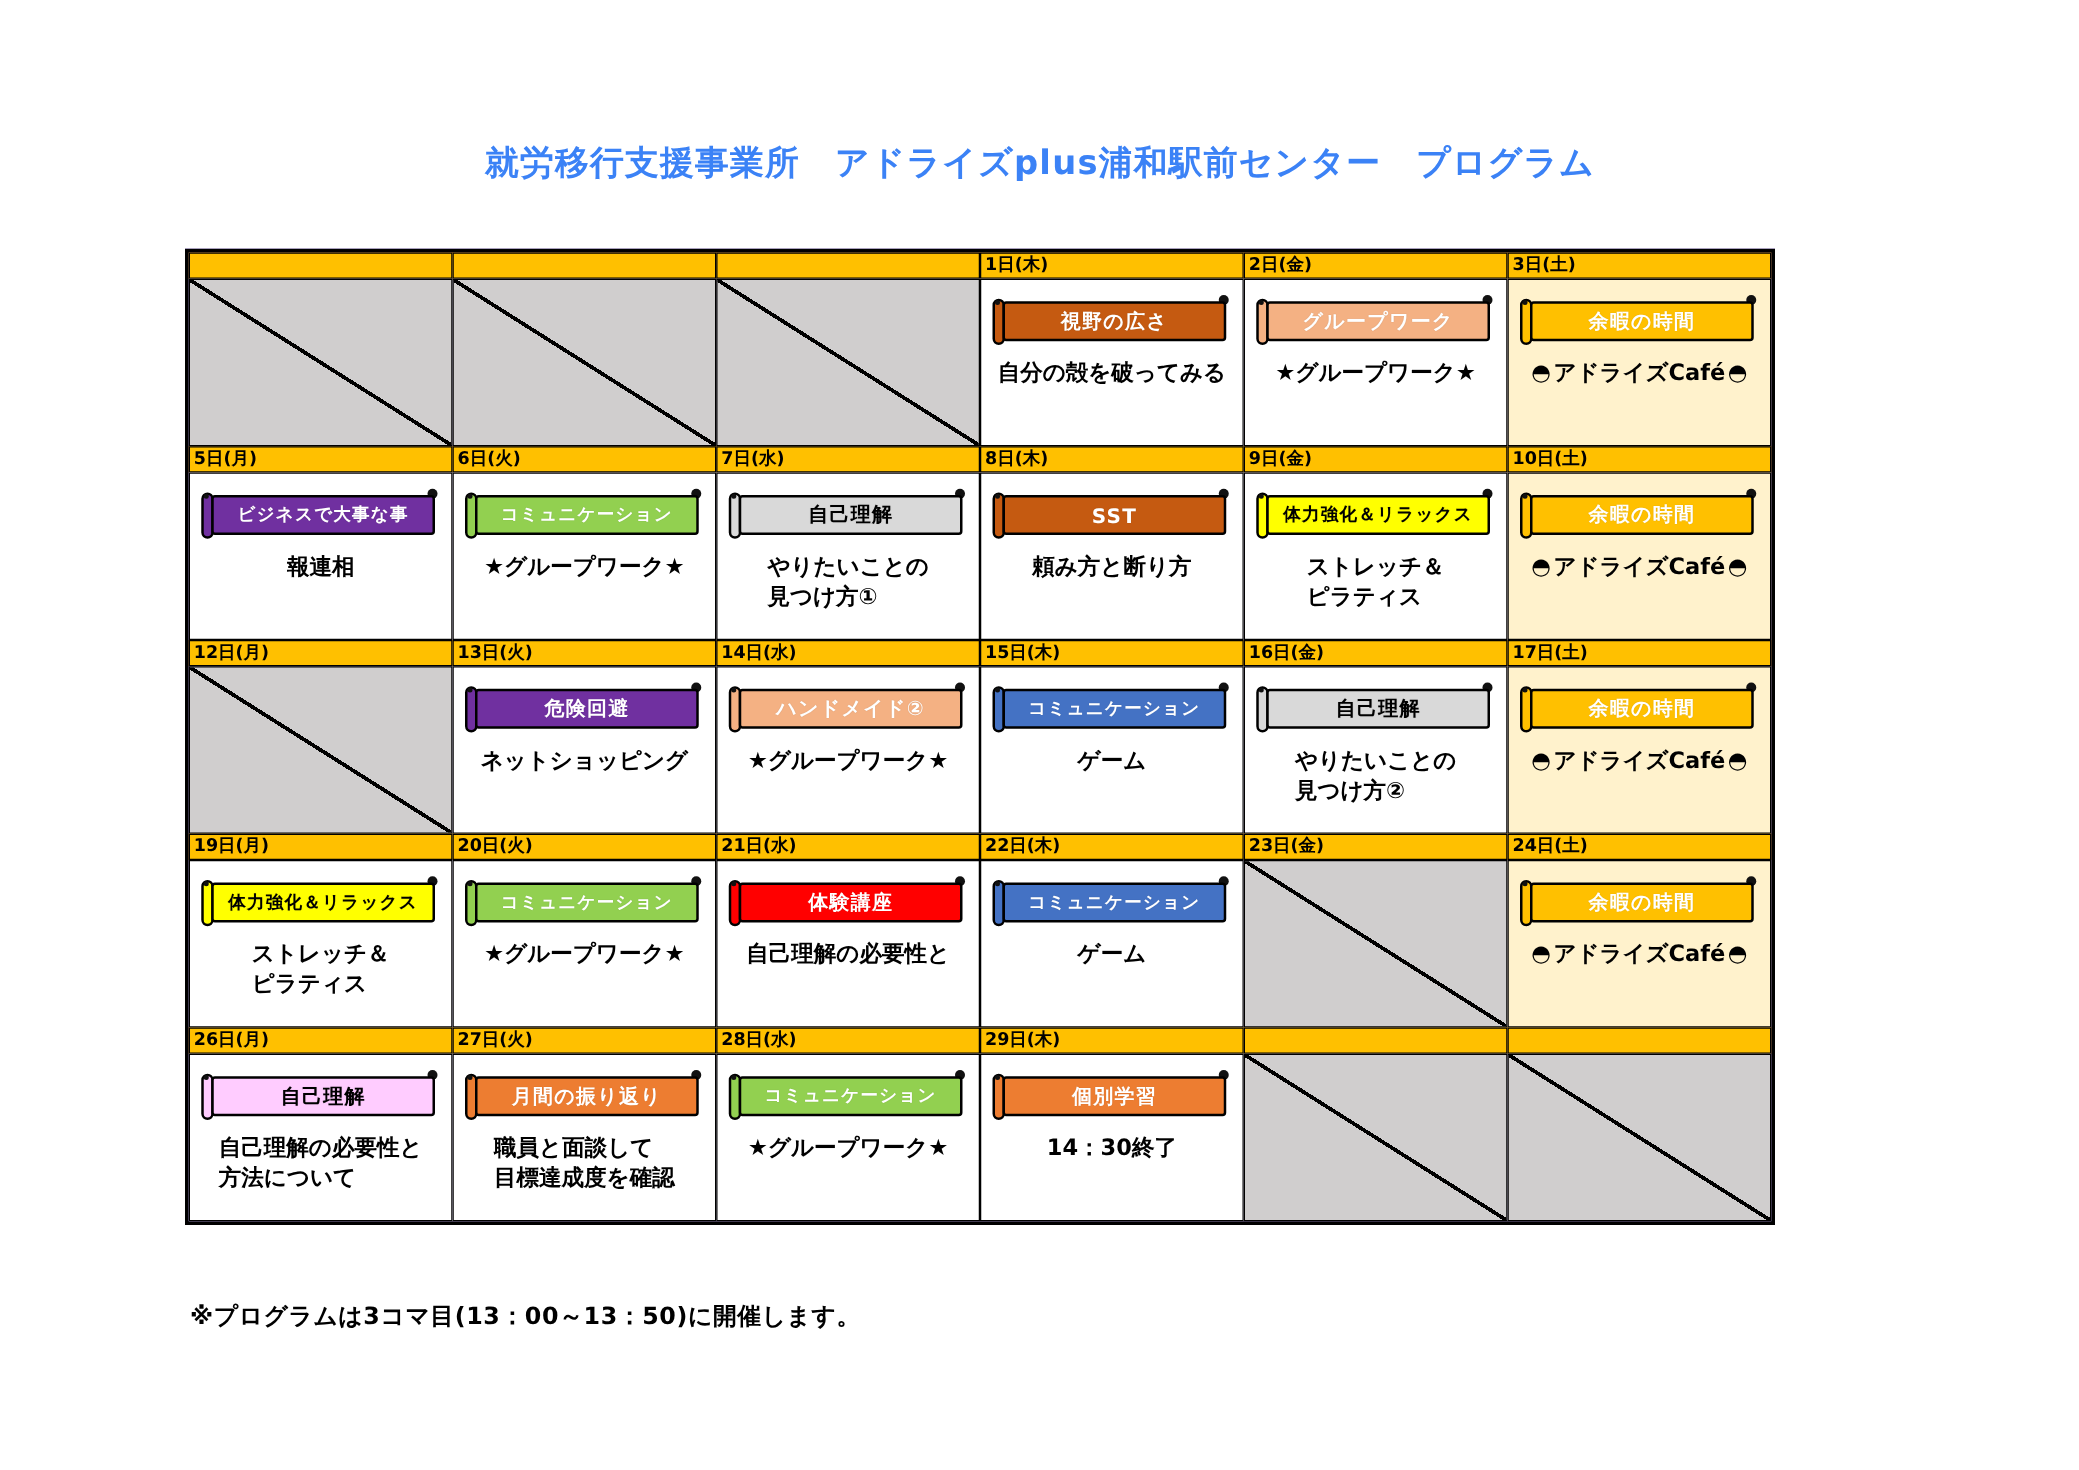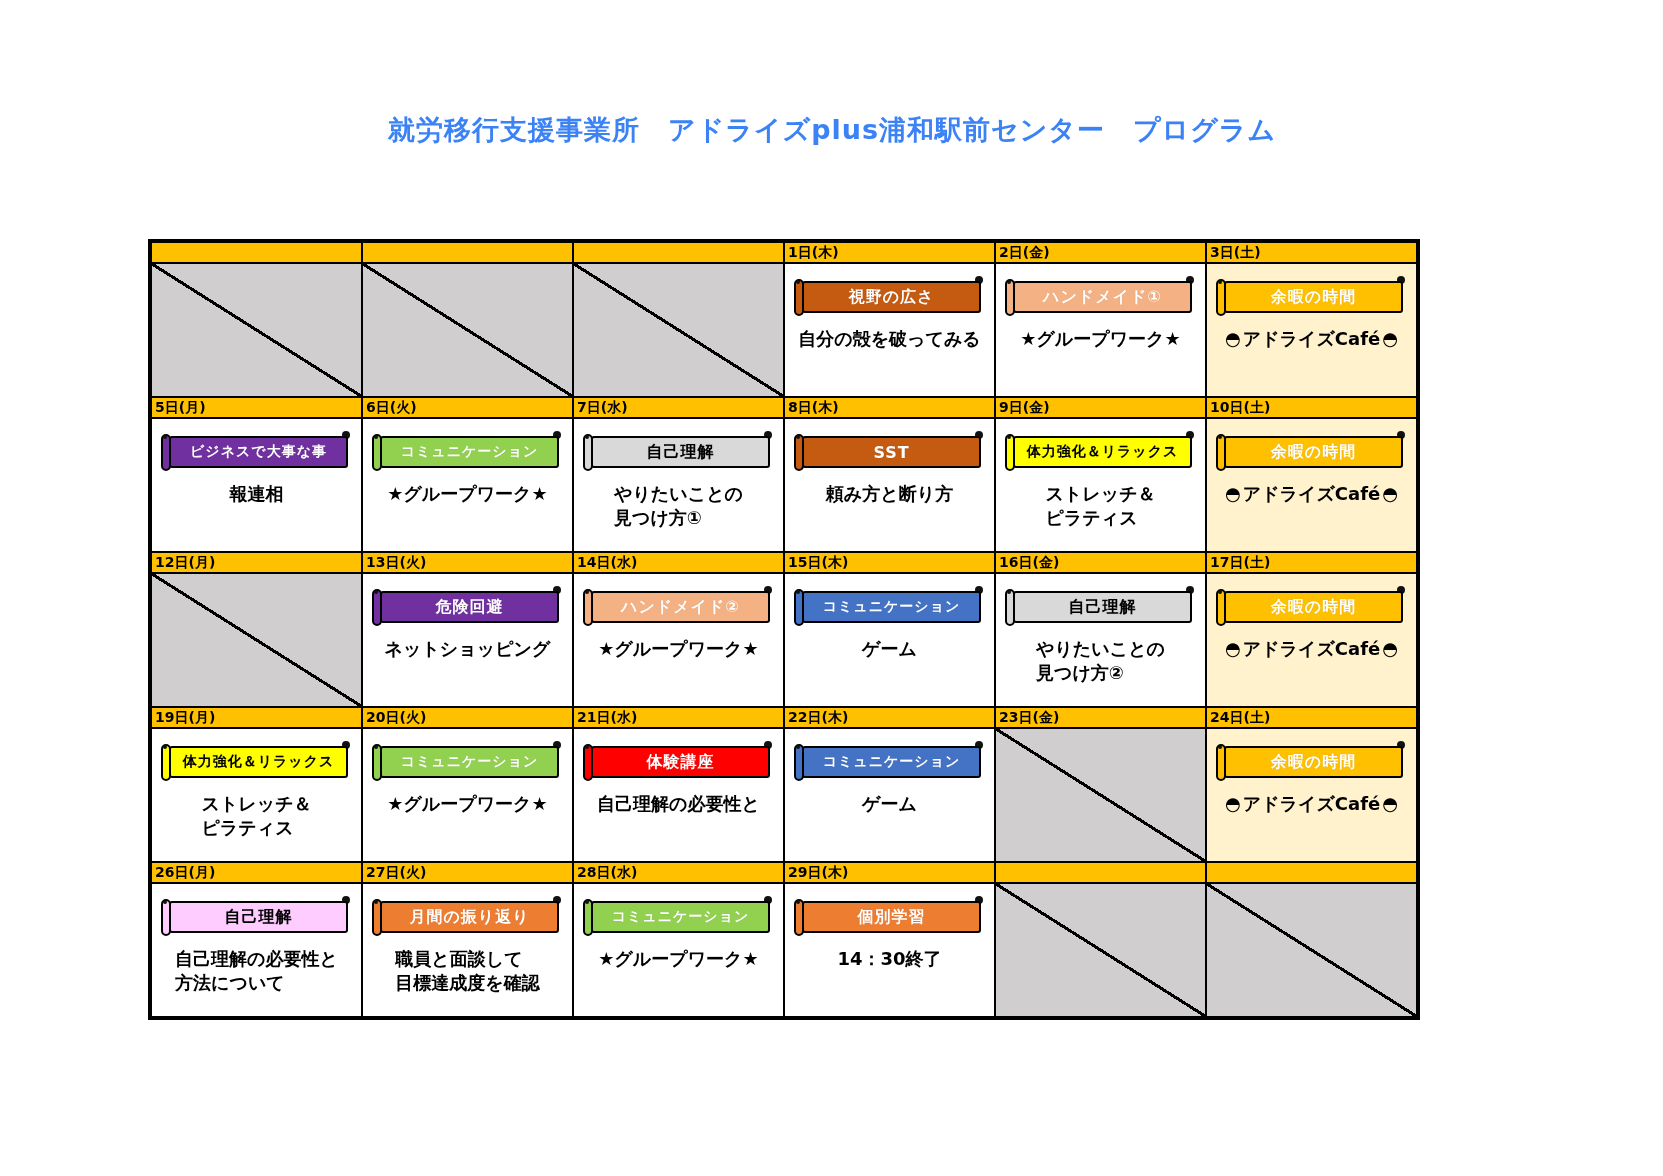--- a/index.html
+++ b/index.html
@@ -20,21 +20,21 @@
   }
   .title {
     position: absolute; left: 388px; top: 112px;
     font-size: 27px; font-weight: bold; color: #3b82f6;
     letter-spacing: 1px; white-space: nowrap;
   }
 
   
   .calendar {
     position: absolute; left: 148px; top: 199px; width: 1272px;
-    border: 3px solid #000; background: #8b5cf6; margin-top: 40px;
+    border: 3px solid #000; background: #8b5cf6;
   }
   .row { display: grid; grid-template-columns: repeat(6, 1fr); }
   .hcell {
     height: 21px; background: #FFC000;
     border: 1px solid #000;
     font-size: 14px; font-weight: bold; color: #000;
     line-height: 19px; padding-left: 3px; overflow: hidden; white-space: nowrap;
   }
   .cell {
     height: 134px; border: 1px solid #000; background: #ffffff;
@@ -113,21 +113,21 @@
               <span class="rlabel sz-l">視野の広さ</span>
             </span>
           </div>
           <div class="desc"><span>自分の殻を破ってみる</span></div>
         </div>
         <div class="cell">
           <div class="ribbon" style="--rc: #F4B183; --fg: #FFFFFF;">
             <span class="roll"></span>
             <span class="knob"></span>
             <span class="band">
-              <span class="rlabel sz-l">ハンドメイド①</span>
+              <span class="rlabel sz-l">グループワーク</span>
             </span>
           </div>
           <div class="desc"><span>★グループワーク★</span></div>
         </div>
         <div class="cell sat">
           <div class="ribbon" style="--rc: #FFC000; --fg: #FFFFFF;">
             <span class="roll"></span>
             <span class="knob"></span>
             <span class="band">
               <span class="rlabel sz-l">余暇の時間</span>
@@ -380,13 +380,14 @@
             <span class="band">
               <span class="rlabel sz-l">個別学習</span>
             </span>
           </div>
           <div class="desc"><span>14：30終了</span></div>
         </div>
         <div class="cell closed"></div>
         <div class="cell closed"></div>
       </div>
     </div>
+  <div class="footnote">※プログラムは3コマ目(13：00～13：50)に開催します。</div>
 </div>
 
 </body></html>

